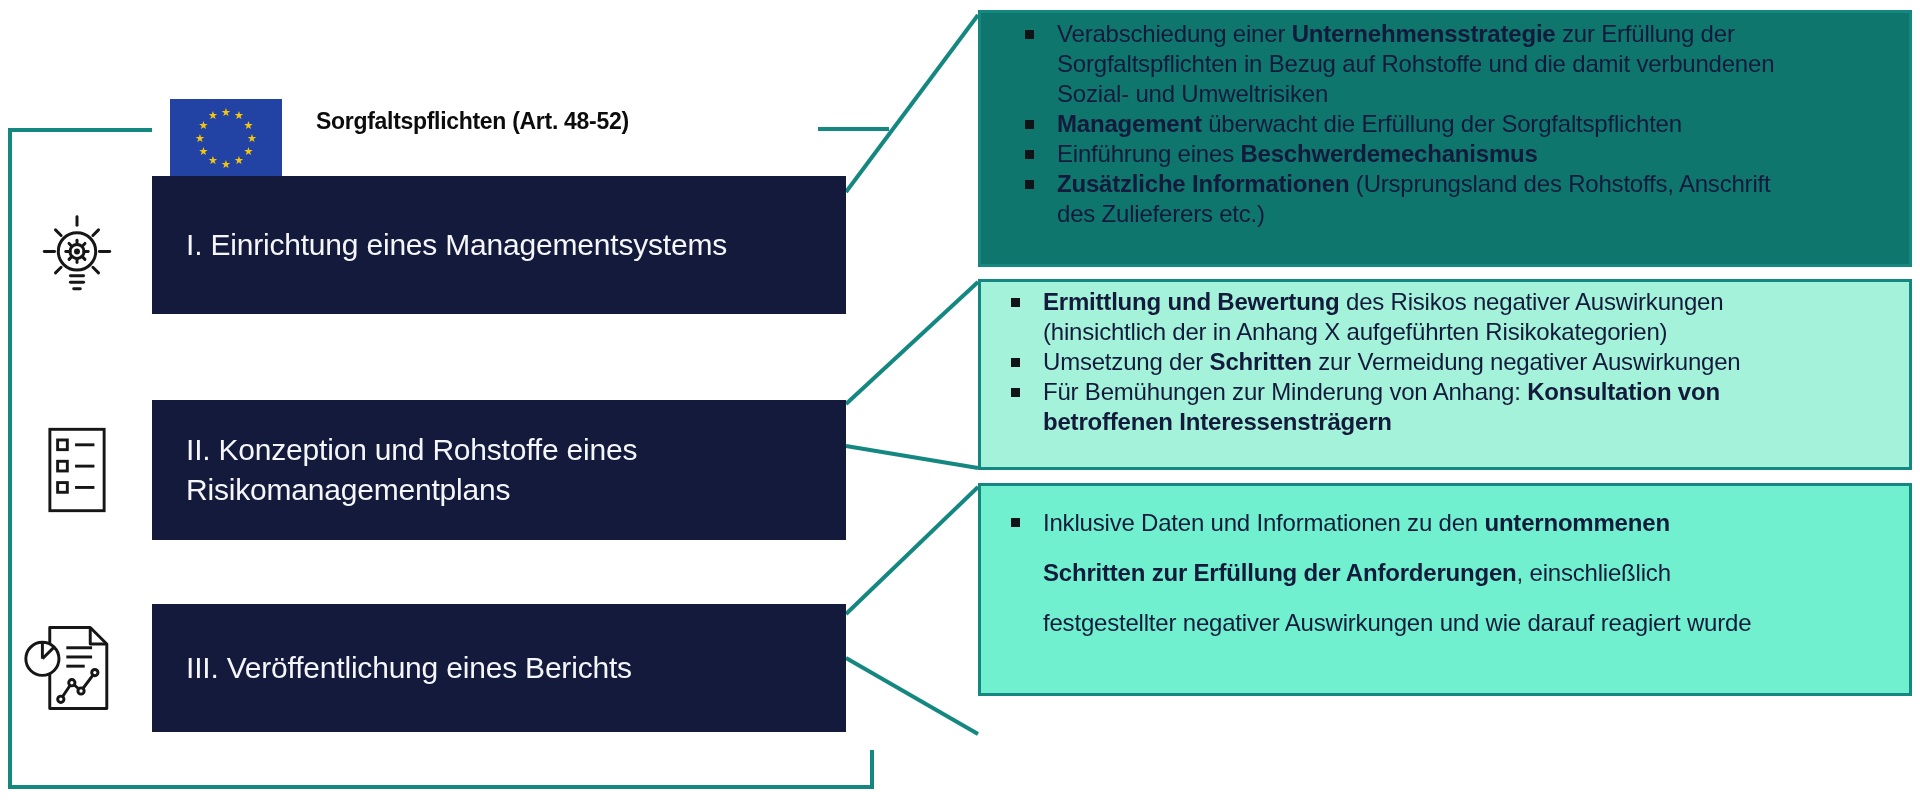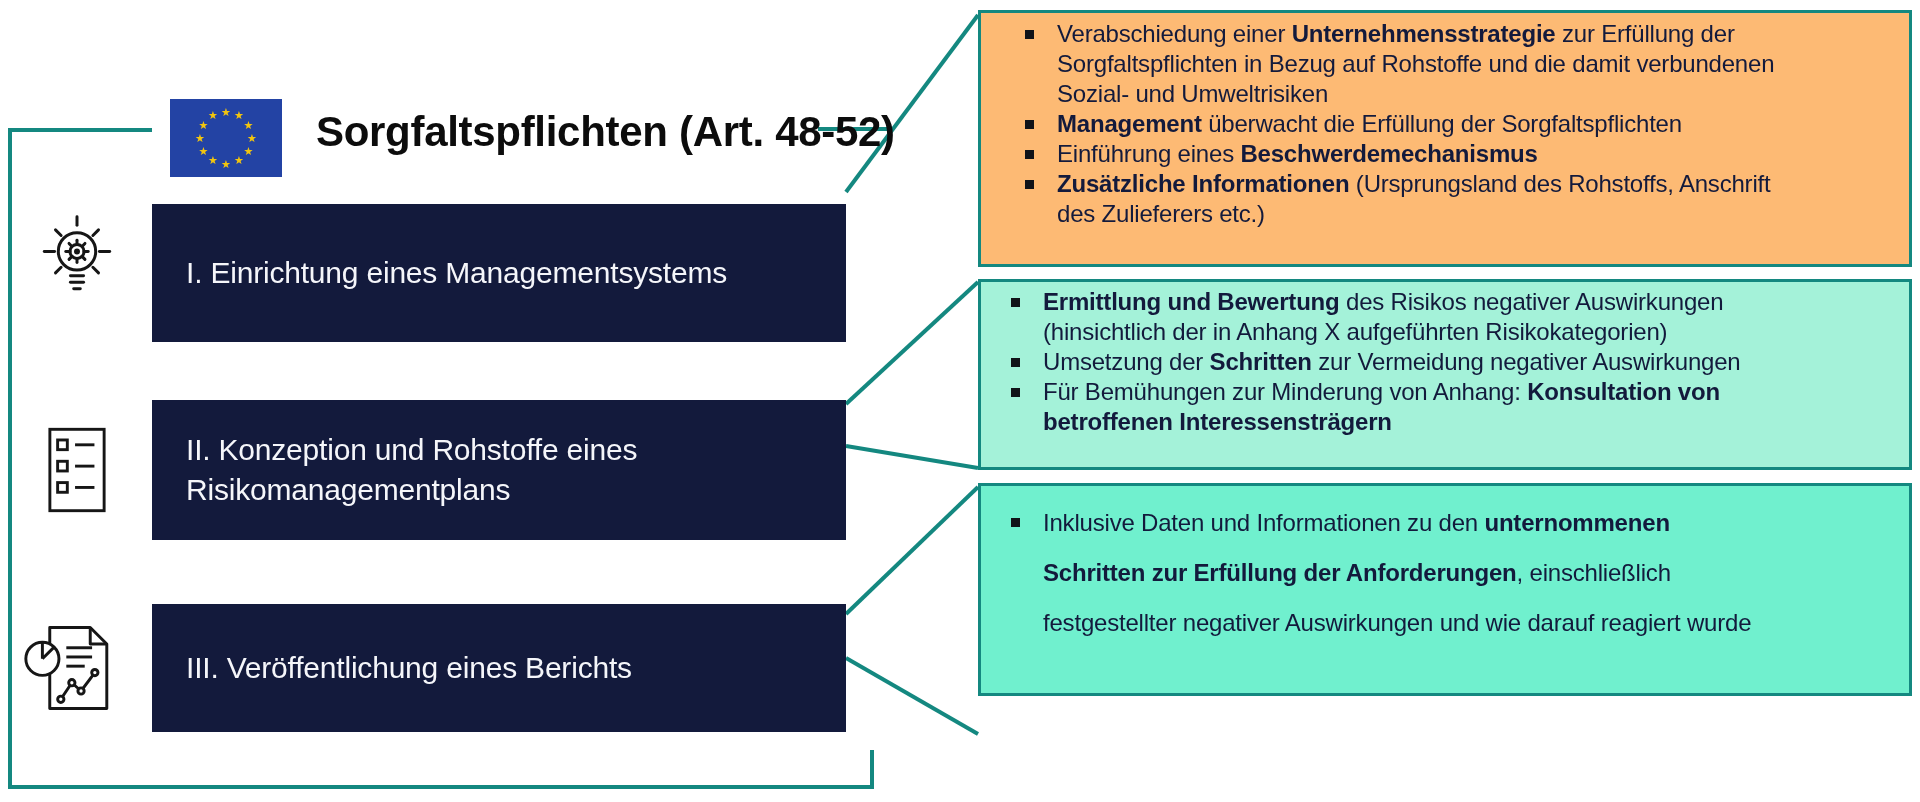--- a/index.html
+++ b/index.html
@@ -4,26 +4,26 @@
 <style>
   :root{
     --teal:#148880; --navy:#131a3c; --text:#131a3c; --flagblue:#2343a4; --gold:#f2c50f;
   }
   html,body{margin:0;padding:0;background:#ffffff;}
   body{font-family:"Liberation Sans", sans-serif;}
   .canvas{position:relative;width:1920px;height:802px;background:#fff;overflow:hidden;}
   .overlay{position:absolute;left:0;top:0;width:1920px;height:802px;pointer-events:none;}
 
   .flag{position:absolute;left:170px;top:99px;width:112px;height:78px;}
-  .title{position:absolute;left:316px;top:108px;font-size:42px;font-weight:bold;color:#0c0c0c;letter-spacing:-0.3px;white-space:nowrap;}
+  .title{position:absolute;left:316px;top:108px;font-size:23px;font-weight:bold;color:#0c0c0c;letter-spacing:-0.3px;white-space:nowrap;}
 
   .step{position:absolute;left:152px;width:694px;background:var(--navy);color:#f5f6fa;
         display:flex;align-items:center;box-sizing:border-box;padding-left:34px;padding-right:60px;
         font-size:30px;line-height:1.35;letter-spacing:-0.2px;}
-  .step1{top:204px;height:138px;}
+  .step1{top:176px;height:138px;}
   .step2{top:400px;height:140px;}
   .step3{top:604px;height:128px;text-align:center;}
 
   .icon{position:absolute;}
   .icon svg{display:block;}
   .icon-bulb{left:34px;top:209px;}
   .icon-check{left:46px;top:424px;}
   .icon-report{left:24px;top:616px;}
 
   .callout{position:absolute;left:978px;width:934px;box-sizing:border-box;
@@ -133,21 +133,21 @@
       <circle cx="20" cy="44" r="18" fill="#ffffff"></circle>
       <path d="M20,44 V26 M20,44 L33,31"></path>
       <polyline points="40,88 52,70 62,79 77,59"></polyline>
       <circle cx="40" cy="88" r="3.4" fill="#ffffff"></circle>
         <circle cx="52" cy="70" r="3.4" fill="#ffffff"></circle>
       <circle cx="62" cy="79" r="3.4" fill="#ffffff"></circle>
         <circle cx="77" cy="59" r="3.4" fill="#ffffff"></circle>
     </svg>
   </div>
 
-  <div class="callout callout1" style="background: #fdba74; padding-left: 36px;">
+  <div class="callout callout1" style="background: #0f766e; padding-left: 36px;">
     <div class="bullets">
         <div class="bullet-row">
           <span class="marker"></span>
           <div class="bullet-text"><span>Verabschiedung einer </span><span class="b">Unternehmensstrategie</span><span> zur Erfüllung der Sorgfaltspflichten in Bezug auf Rohstoffe und die damit verbundenen Sozial- und Umweltrisiken</span></div>
         </div>
         <div class="bullet-row">
           <span class="marker"></span>
           <div class="bullet-text"><span class="b">Management</span><span> überwacht die Erfüllung der Sorgfaltspflichten</span></div>
         </div>
         <div class="bullet-row">

